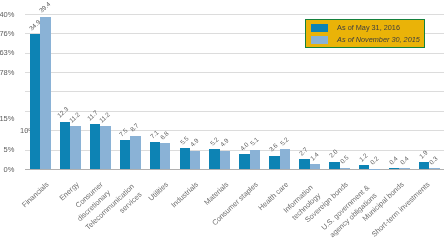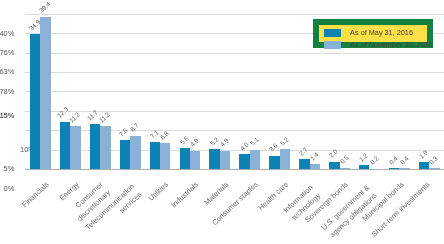--- a/index.html
+++ b/index.html
@@ -1,24 +1,24 @@
 <!DOCTYPE html>
 <html><head>
 <meta charset="utf-8">
 <style>
   html,body{margin:0;padding:0;background:#ffffff;}
   body{width:444px;height:244px;overflow:hidden;font-family:"Liberation Sans",sans-serif;}
   #chart{position:relative;width:444px;height:244px;background:#fff;overflow:hidden;}
   .gridline{position:absolute;height:1px;background:#dcdcdc;}
   .axisline{position:absolute;height:1px;background:#b0b0b0;}
-  .ylabel{position:absolute;font-size:7.5px;color:#5e5e5e;white-space:nowrap;text-align:right;line-height:7.5px;margin-top:19px;}
+  .ylabel{position:absolute;font-size:7.5px;color:#5e5e5e;white-space:nowrap;text-align:right;line-height:7.5px;}
   .bar{position:absolute;}
   .dlabel{position:absolute;font-size:6.4px;line-height:6.4px;color:#5a5a5a;white-space:nowrap;}
   .xlabel{position:absolute;font-size:7.4px;line-height:11.1px;color:#6e6e6e;white-space:nowrap;text-align:right;}
-  #legend{position:absolute;background:#fde047;border:6px solid #15803d;box-sizing:border-box;margin-left:8px;}
+  #legend{position:absolute;background:#eab308;border:1px solid #15803d;box-sizing:border-box;}
   .lgitem{position:absolute;left:0;top:0;}
   .lgswatch{position:absolute;}
   .lgtext{position:absolute;font-size:7.3px;line-height:7.3px;color:#404040;white-space:nowrap;}
 </style>
 </head>
 <body>
 
 <div id="chart">
   <div id="grid-layer">
       <div class="axisline" style="left: 25px; width: 419px; top: 169px;"></div>
@@ -28,21 +28,21 @@
       <div class="gridline" style="left: 25px; width: 419px; top: 91.45px;"></div>
       <div class="gridline" style="left: 25px; width: 419px; top: 72.0625px;"></div>
       <div class="gridline" style="left: 25px; width: 419px; top: 52.675px;"></div>
       <div class="gridline" style="left: 25px; width: 419px; top: 33.2875px;"></div>
       <div class="gridline" style="left: 25px; width: 419px; top: 13.9px;"></div>
     </div>
   <div id="ylabels">
       <div class="ylabel" style="right: 429.6px; top: 165.75px;">0%</div>
       <div class="ylabel" style="right: 429.6px; top: 146.363px;">5%</div>
       <div class="ylabel" style="right: 409px; top: 126.975px;">10%</div>
-      <div class="ylabel" style="right: 429.6px; top: 93px; font-weight: bold;">15%</div>
+      <div class="ylabel" style="right: 429.6px; top: 115px;">15%</div>
       <div class="ylabel" style="right: 452px; top: 88.2px;">20%</div>
       <div class="ylabel" style="right: 429.6px; top: 68.8125px;">78%</div>
       <div class="ylabel" style="right: 429.6px; top: 49.425px;">63%</div>
       <div class="ylabel" style="right: 429.6px; top: 30.0375px;">76%</div>
       <div class="ylabel" style="right: 429.6px; top: 10.65px;">40%</div>
     </div>
   <div id="bars">
       <div class="bar" style="left: 29.9975px; width: 10.4px; top: 34.1752px; height: 135.325px; background: rgb(13, 131, 180);"></div>
       <div class="bar" style="left: 40.3975px; width: 10.4px; top: 16.7265px; height: 152.773px; background: rgb(138, 178, 214);"></div>
       <div class="bar" style="left: 59.9125px; width: 10.4px; top: 121.807px; height: 47.6932px; background: rgb(13, 131, 180);"></div>

